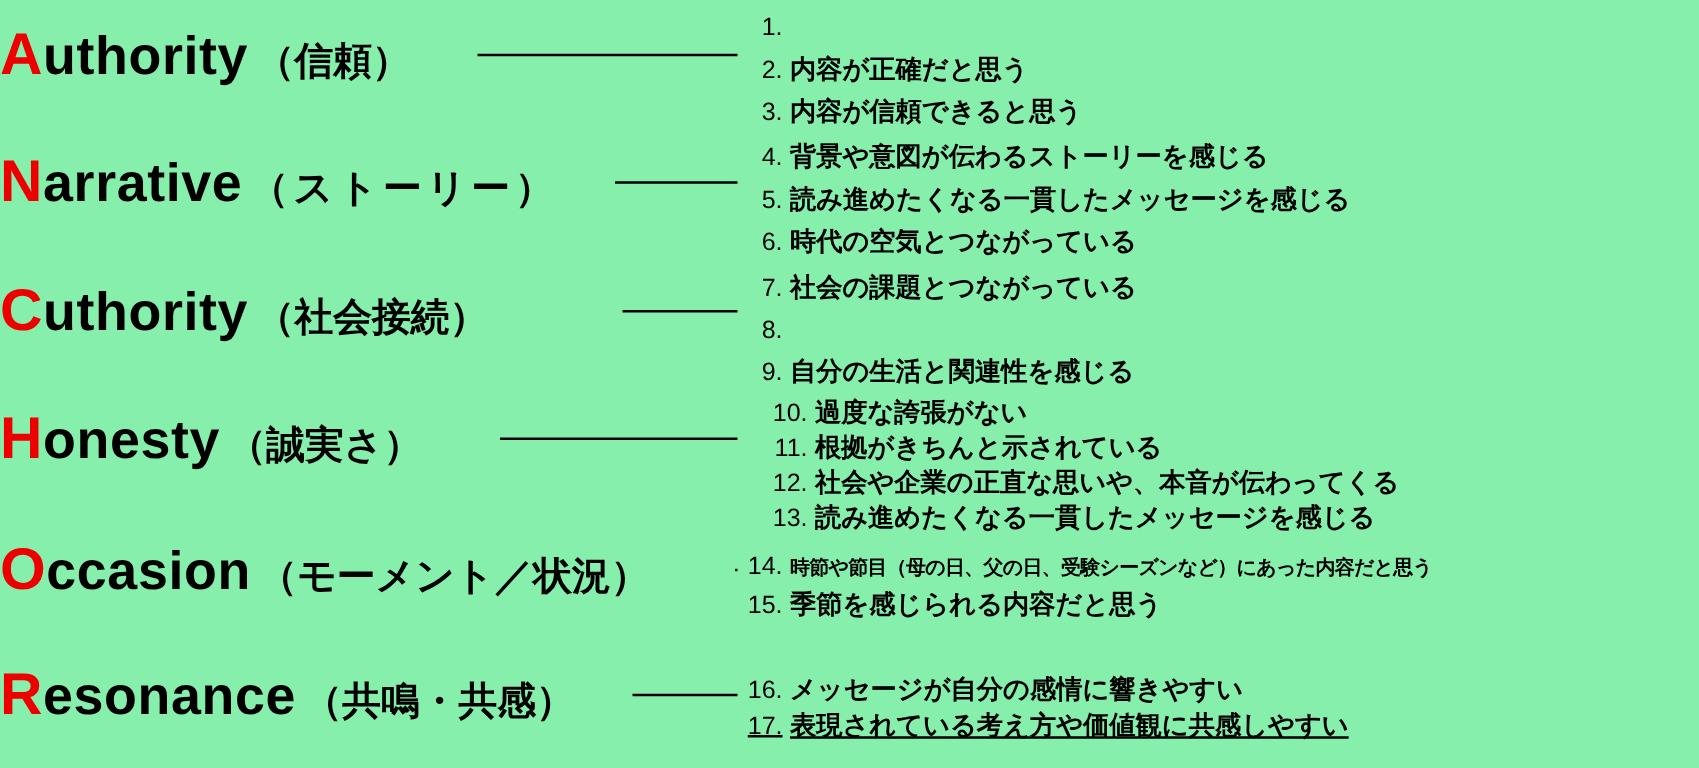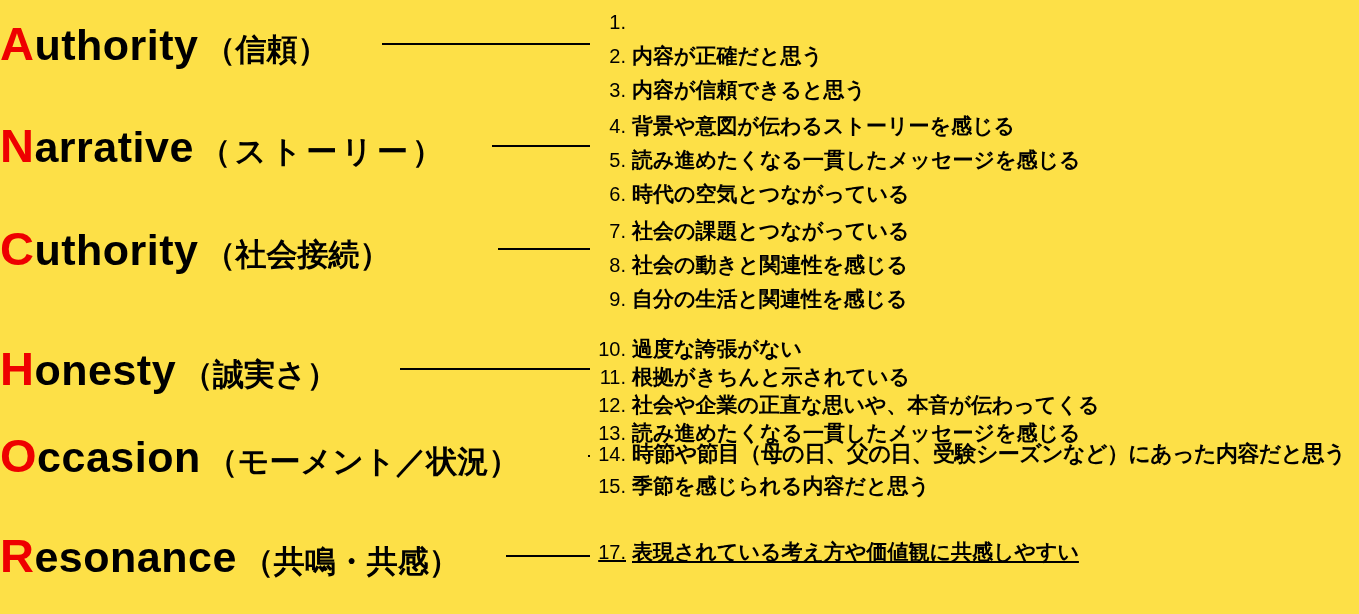--- a/index.html
+++ b/index.html
@@ -9,21 +9,21 @@
     background: #ffffff;
   }
   body {
     font-family: "Liberation Sans", "DejaVu Sans", sans-serif;
     color: #000000;
   }
   #canvas {
     position: relative;
     width: 1359px;
     height: 614px;
-    background: #fde047;
+    background: #86efac;
     overflow: hidden;
   }
 
   
   .row {
     position: absolute;
     left: 0;
     width: 1359px;
     display: flex;
     align-items: flex-start;
@@ -94,21 +94,21 @@
     color: #000000;
   }
   .li-text {
     font-size: 21px;
     font-weight: 700;
     color: #000000;
     letter-spacing: 0px;
   }
   .li-text.tight {
     letter-spacing: -0.6px;
-    font-size: 22px;
+    font-size: 16px;
   }
 </style>
 </head>
 <body>
 
 <div id="canvas">
     <div class="row" style="top: 8px;">
       <div class="heading-block" style="height: 70px;">
         <div class="heading-text"><span class="hd-en"><span class="initial">A</span><span>uthority</span></span><span class="hd-ja" style="margin-left: 6px;">（信頼）</span></div>
         <div class="connector" style="left: 382px; width: 208px;"></div>
@@ -152,29 +152,28 @@
         <div class="heading-text"><span class="hd-en"><span class="initial">C</span><span>uthority</span></span><span class="hd-ja" style="margin-left: 6px;">（社会接続）</span></div>
         <div class="connector" style="left: 498px; width: 92px;"></div>
       </div>
       <div class="list-block">
         <div class="list-item" style="margin-bottom: 13px;">
           <span class="li-num">7.</span>
           <span class="li-text">社会の課題とつながっている</span>
         </div>
         <div class="list-item" style="margin-bottom: 13px;">
           <span class="li-num">8.</span>
-          <span class="li-text">社会の動きと関連性を感じる</span>
         </div>
         <div class="list-item" style="margin-bottom: 13px;">
           <span class="li-num">9.</span>
           <span class="li-text">自分の生活と関連性を感じる</span>
         </div>
       </div>
     </div>
-    <div class="row" style="top: 336px;">
+    <div class="row" style="top: 318px; gap: 20px;">
       <div class="heading-block" style="height: 64px;">
         <div class="heading-text"><span class="hd-en"><span class="initial">H</span><span>onesty</span></span><span class="hd-ja" style="margin-left: 6px;">（誠実さ）</span></div>
         <div class="connector" style="left: 400px; width: 190px;"></div>
       </div>
       <div class="list-block" style="padding-top: 2px;">
         <div class="list-item" style="margin-bottom: 7px;">
           <span class="li-num">10.</span>
           <span class="li-text">過度な誇張がない</span>
         </div>
         <div class="list-item" style="margin-bottom: 7px;">
@@ -206,19 +205,23 @@
           <span class="li-text">季節を感じられる内容だと思う</span>
         </div>
       </div>
     </div>
     <div class="row" style="top: 528px;">
       <div class="heading-block" style="height: 54px;">
         <div class="heading-text"><span class="hd-en"><span class="initial">R</span><span>esonance</span></span><span class="hd-ja" style="margin-left: 6px;">（共鳴・共感）</span></div>
         <div class="connector" style="left: 506px; width: 84px;"></div>
       </div>
       <div class="list-block" style="padding-top: 13px;">
+        <div class="list-item" style="margin-bottom: 8px;">
+          <span class="li-num">16.</span>
+          <span class="li-text">メッセージが自分の感情に響きやすい</span>
+        </div>
         <div class="list-item" style="margin-bottom: 8px; text-decoration: underline;">
           <span class="li-num">17.</span>
           <span class="li-text">表現されている考え方や価値観に共感しやすい</span>
         </div>
       </div>
     </div>
   </div>
 
 </body></html>

